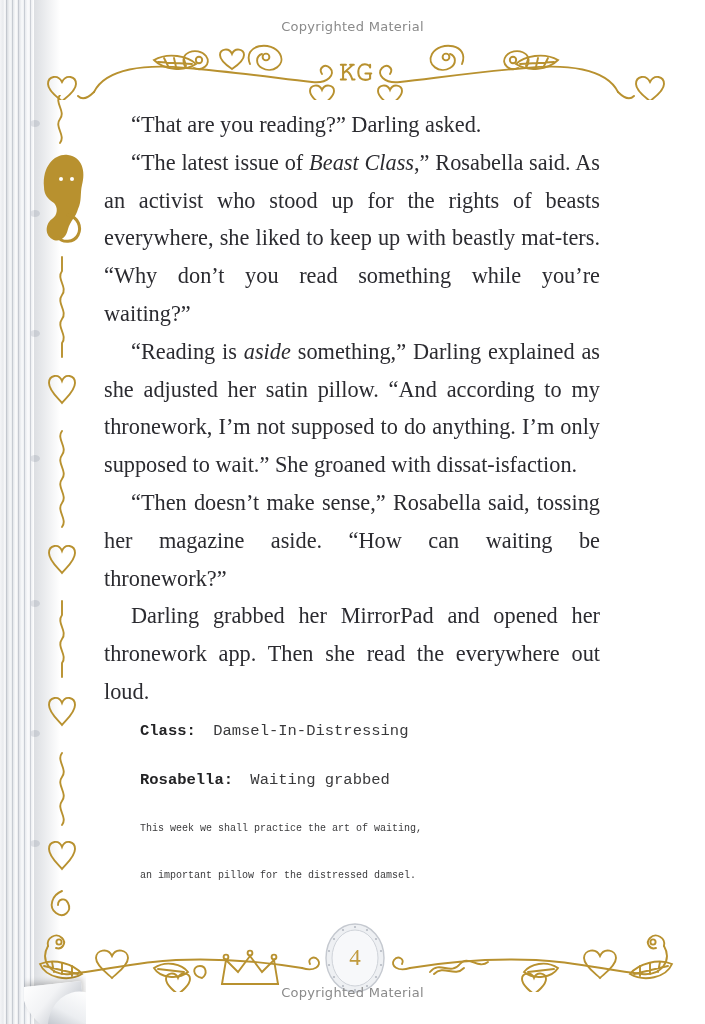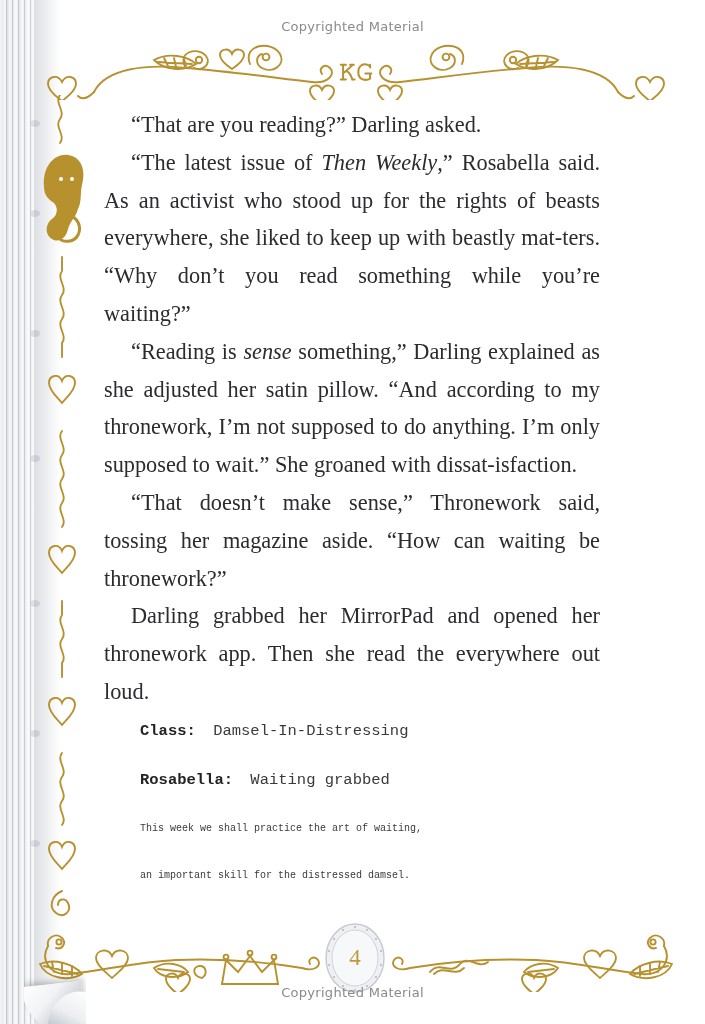--- a/index.html
+++ b/index.html
@@ -247,37 +247,37 @@
     <path d="M28 658 C22 666 34 674 28 682 C22 690 34 698 28 706 C22 714 34 722 28 730"></path>
 
     <path d="M28 752 C25 744 15 746 15 754 C15 762 25 770 28 774 C31 770 41 762 41 754 C41 746 31 744 28 752 Z"></path>
 
     <path d="M28 796 C18 800 14 812 22 818 C30 824 38 816 34 808 C31 802 24 804 24 810"></path>
   </g>
 </svg>
 
 <div class="content">
   <p>“That are you reading?” Darling asked.</p>
-  <p>“The latest issue of <em>Then Weekly</em>,” Rosabella said. As an activist who stood up for the rights of beasts everywhere, she liked to keep up with beastly mat‐ters. “Why don’t you read something while you’re waiting?”</p>
-  <p>“Reading is <em>sense</em> something,” Darling explained as she adjusted her satin pillow. “And according to my thronework, I’m not supposed to do anything. I’m only supposed to wait.” She groaned with dissat‐isfaction.</p>
-  <p>“That doesn’t make sense,” Thronework said, tossing her magazine aside. “How can waiting be thronework?”</p>
+  <p>“The latest issue of <em>Beast Class</em>,” Rosabella said. As an activist who stood up for the rights of beasts everywhere, she liked to keep up with beastly mat‐ters. “Why don’t you read something while you’re waiting?”</p>
+  <p>“Reading is <em>aside</em> something,” Darling explained as she adjusted her satin pillow. “And according to my thronework, I’m not supposed to do anything. I’m only supposed to wait.” She groaned with dissat‐isfaction.</p>
+  <p>“Then doesn’t make sense,” Rosabella said, tossing her magazine aside. “How can waiting be thronework?”</p>
   <p>Darling grabbed her MirrorPad and opened her thronework app. Then she read the everywhere out loud.</p>
 </div>
 
 <div class="assignment">
   <div class="assign-row">
     <span class="label">Class:</span>
     <span class="value">Damsel-In-Distressing</span>
   </div>
   <div class="assign-row">
     <span class="label">Rosabella:</span>
     <span class="value">Waiting grabbed</span>
   </div>
   <div class="assign-line">This week we shall practice the art of waiting,</div>
-  <div class="assign-line">an important skill for the distressed damsel.</div>
+  <div class="assign-line">an important pillow for the distressed damsel.</div>
 </div>
 
 <svg class="ornament-bottom" viewBox="0 0 660 80">
   <g fill="none" stroke="#b8912f" stroke-width="1.9" stroke-linecap="round">
 
     <path d="M22 34 C14 48 24 64 44 62 C80 58 110 50 150 48 C200 46 240 50 276 56"></path>
     <path d="M22 34 C20 26 30 20 36 26 C41 31 36 38 30 36"></path>
     <circle cx="33" cy="30" r="2.6"></circle>
 
     <path d="M14 52 C28 46 48 52 56 62 C42 70 20 66 14 52 Z"></path>

